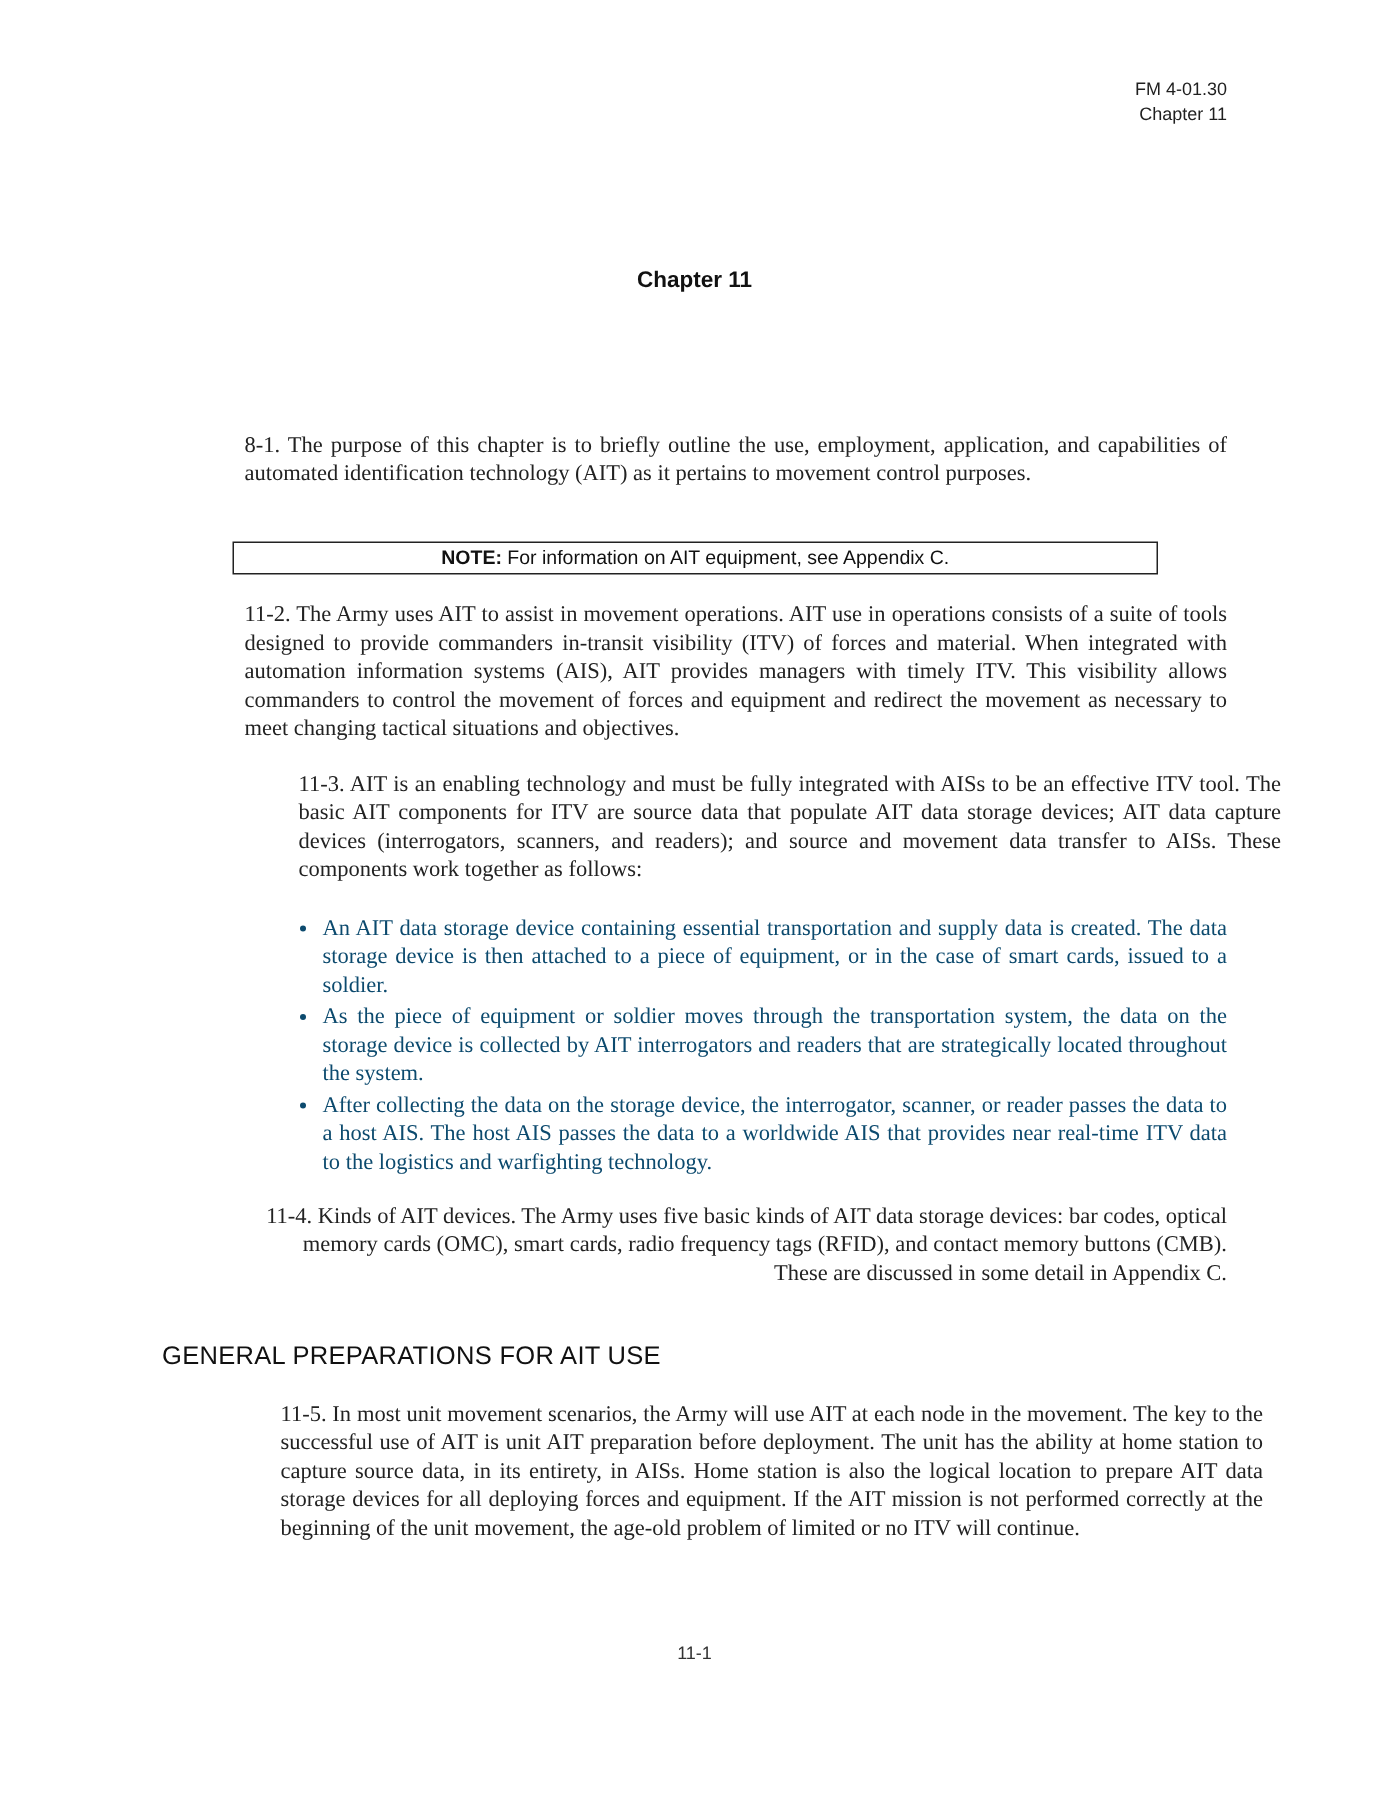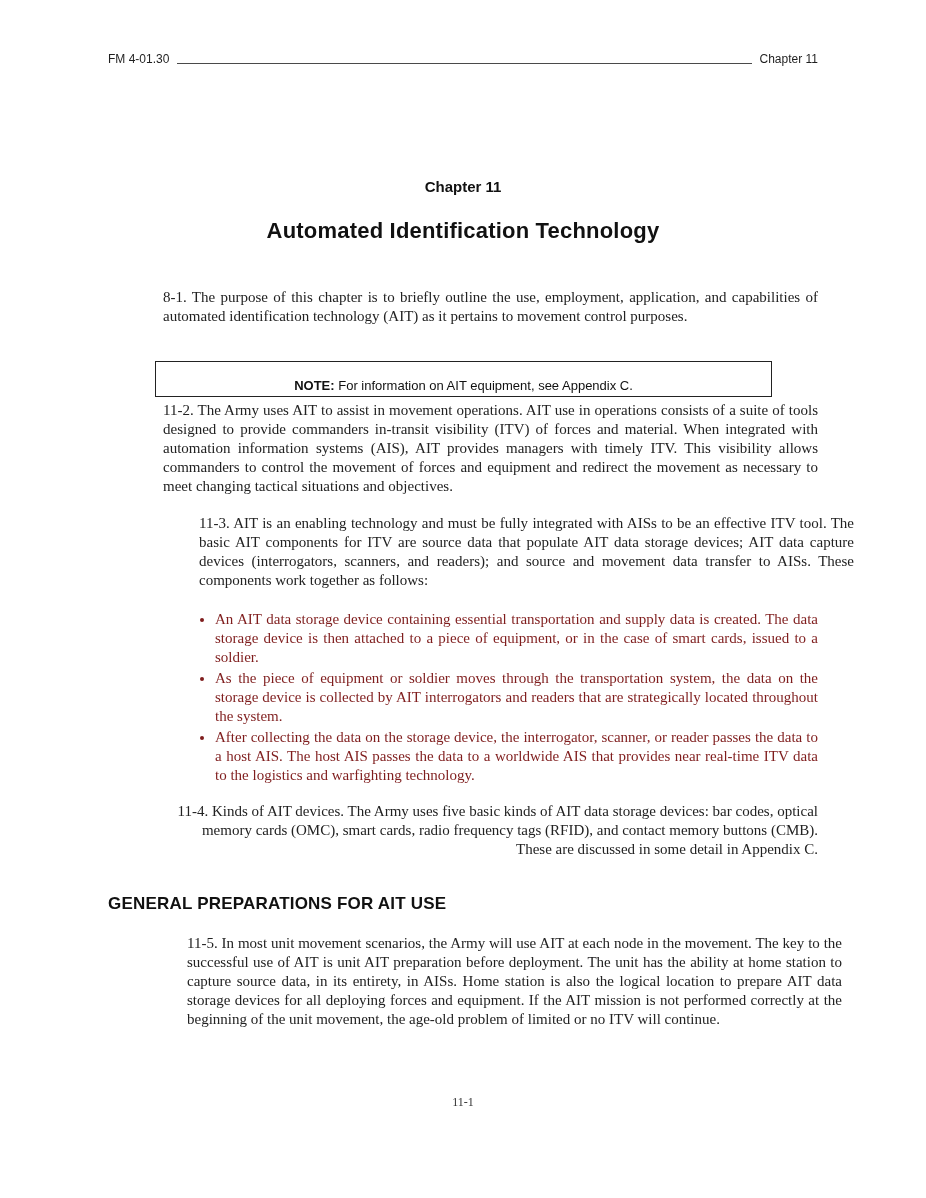--- a/index.html
+++ b/index.html
@@ -17,20 +17,21 @@
   .page-header {
     position: absolute;
     top: 52px;
     left: 108px;
     right: 108px;
     display: flex;
     align-items: flex-end;
     font-family: "Liberation Sans", sans-serif;
     font-size: 12px;
     color: #1f1f1f;
+    flex-direction: column;
   }
   .header-rule {
     flex: 1;
     border-bottom: 1px solid #4a4a4a;
     margin: 0 8px 2px 8px;
     height: 1px;
   }
   
   .chapter-label {
     position: absolute;
@@ -72,21 +73,21 @@
   #para-11-3 { top: 514px; margin-left: 36px; }
   #para-11-4 { top: 802px; }
   #para-11-5 { top: 934px; margin-left: 24px; }
   
   .note-box {
     position: absolute;
     top: 361px;
     left: 155px;
     width: 617px;
     border: 1px solid #222;
-    padding: 16px 4px 3px 4px;
+    padding: 2px 4px 3px 4px;
     text-align: center;
     font-family: "Liberation Sans", sans-serif;
     font-size: 13px;
     color: #111;
     background: #fff;
   }
   .note-label { font-weight: bold; }
   
   .bullet-list {
     position: absolute;
@@ -94,60 +95,59 @@
     left: 163px;
     width: 655px;
     list-style: disc outside;
     padding-left: 52px;
   }
   .bullet-list li {
     font-size: 15px;
     line-height: 19px;
     text-align: justify;
     text-justify: inter-word;
-    color: #7f1d1d;
+    color: #0c4a6e;
     margin-bottom: 2px;
   }
   
   .section-heading {
     position: absolute;
     top: 894px;
     left: 108px;
     font-family: "Liberation Sans", sans-serif;
-    font-weight: bold;
+    font-weight: normal;
     font-size: 17px;
     letter-spacing: 0.2px;
     color: #111;
   }
   
   .page-footer {
     position: absolute;
     top: 1095px;
     left: 0;
     width: 100%;
     text-align: center;
-    font-family: Liberation Serif, serif;
+    font-family: Liberation Sans, sans-serif;
     font-size: 12px;
     color: #333;
   }
 </style>
 </head>
 <body>
 
 <div class="page">
 
   <div class="page-header">
     <span>FM 4-01.30</span>
     <span class="header-rule"></span>
     <span>Chapter 11</span>
   </div>
 
   <div class="chapter-label">Chapter 11</div>
 
-  <h1 class="page-title">Automated Identification Technology</h1>
 
   <p class="para" id="para-11-1">8-1.  The purpose of this chapter is to briefly outline the use, employment, application, and capabilities of automated identification technology (AIT) as it pertains to movement control purposes.</p>
 
   <div class="note-box"><span class="note-label">NOTE:</span><span>  For information on AIT equipment, see Appendix C.</span></div>
 
   <p class="para" id="para-11-2">11-2.  The Army uses AIT to assist in movement operations.  AIT use in operations consists of a suite of tools designed to provide commanders in-transit visibility (ITV) of forces and material.  When integrated with automation information systems (AIS), AIT provides managers with timely ITV.  This visibility allows commanders to control the movement of forces and equipment and redirect the movement as necessary to meet changing tactical situations and objectives.</p>
 
   <p class="para" id="para-11-3">11-3.  AIT is an enabling technology and must be fully integrated with AISs to be an effective ITV tool.  The basic AIT components for ITV are source data that populate AIT data storage devices; AIT data capture devices (interrogators, scanners, and readers); and source and movement data transfer to AISs.  These components work together as follows:</p>
 
   <ul class="bullet-list">

